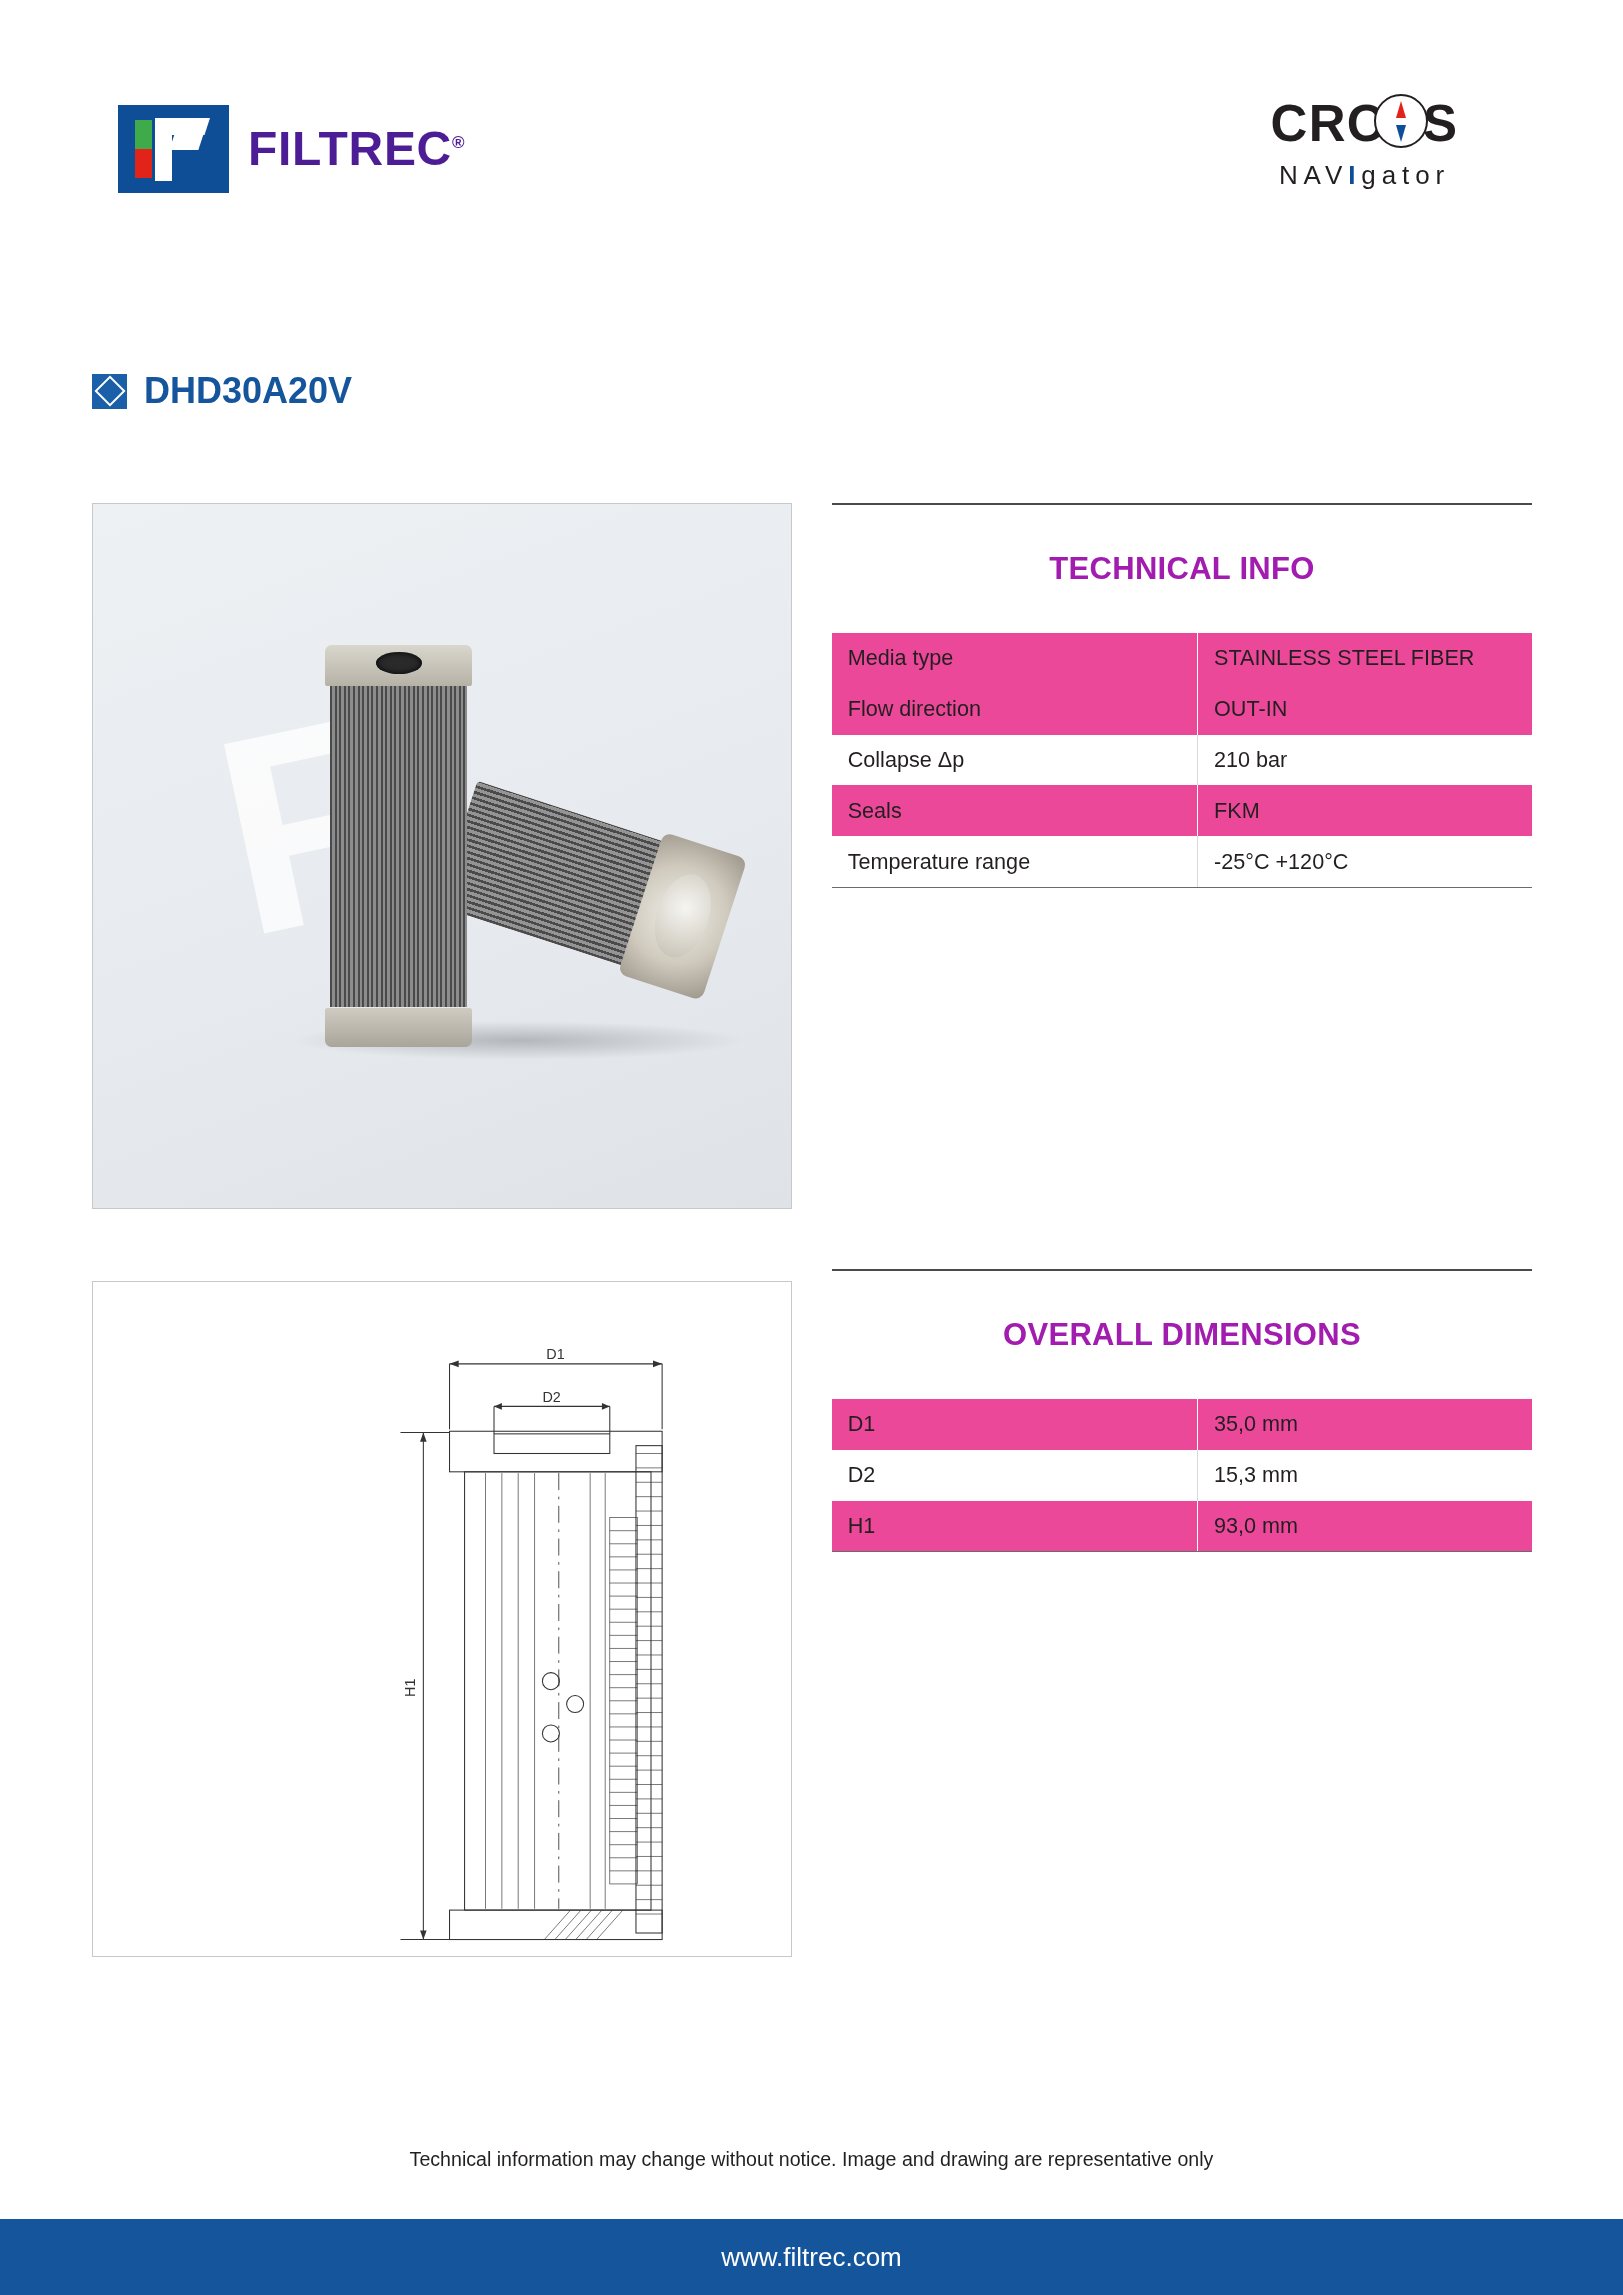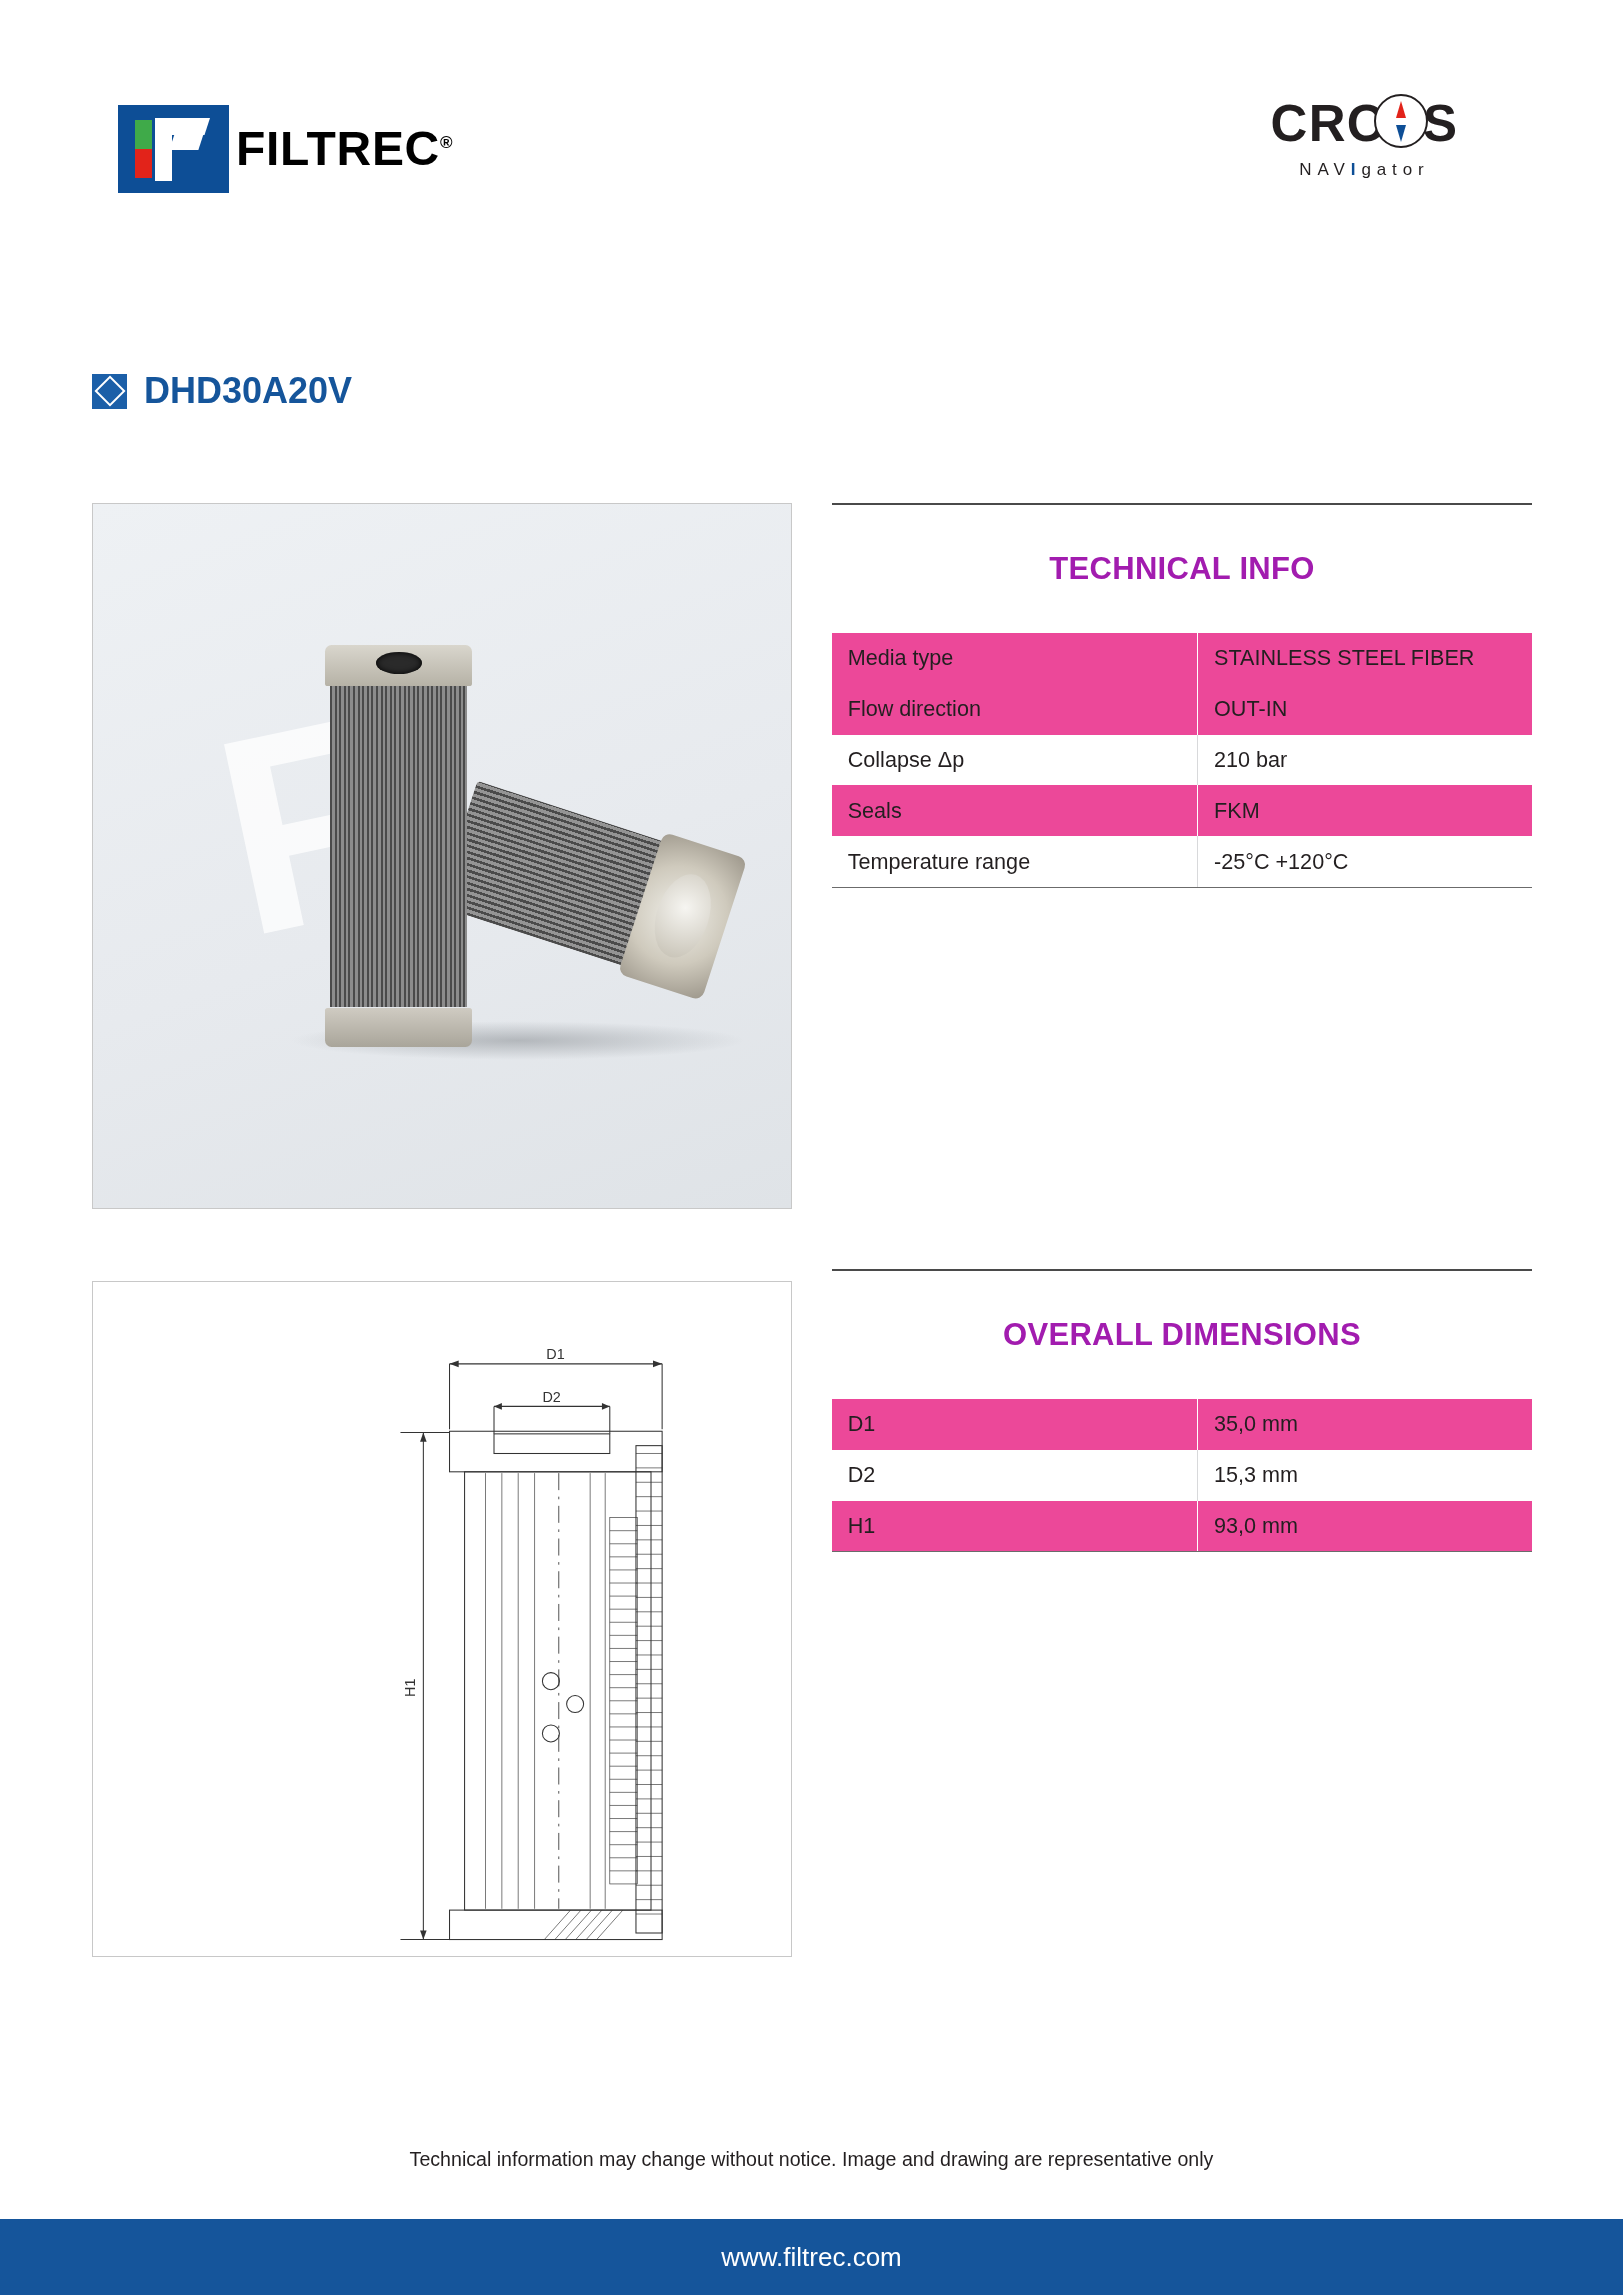--- a/index.html
+++ b/index.html
@@ -83,22 +83,22 @@
     top: 29px;
     width: 29px;
     height: 15.7px;
     background: #ffffff;
     transform: skewX(-18deg);
   }
   .logo-text {
     font-size: 48px;
     font-weight: bold;
     letter-spacing: 0.7px;
-    color: #000000;
-    margin-left: 7px;
+    color: #4c1d95;
+    margin-left: 19px;
     position: relative;
   }
   .logo-reg {
     font-size: 17px;
     vertical-align: super;
     font-weight: bold;
   }
 
   .cross-nav {
     position: absolute;
@@ -140,21 +140,21 @@
     position: absolute;
     left: 50%;
     bottom: 4.6px;
     width: 0; height: 0;
     border-left: 5.9px solid transparent;
     border-right: 5.9px solid transparent;
     border-top: 17.7px solid #0d4e96;
     transform: translateX(-50%);
   }
   .cross-nav .nav-line {
-    font-size: 17px;
+    font-size: 26px;
     letter-spacing: 5.9px;
     color: #231f20;
     margin-top: 10.5px;
   }
   .cross-nav .nav-line .blue-i {
     color: #0d4e96;
     font-weight: bold;
   }
 
   

